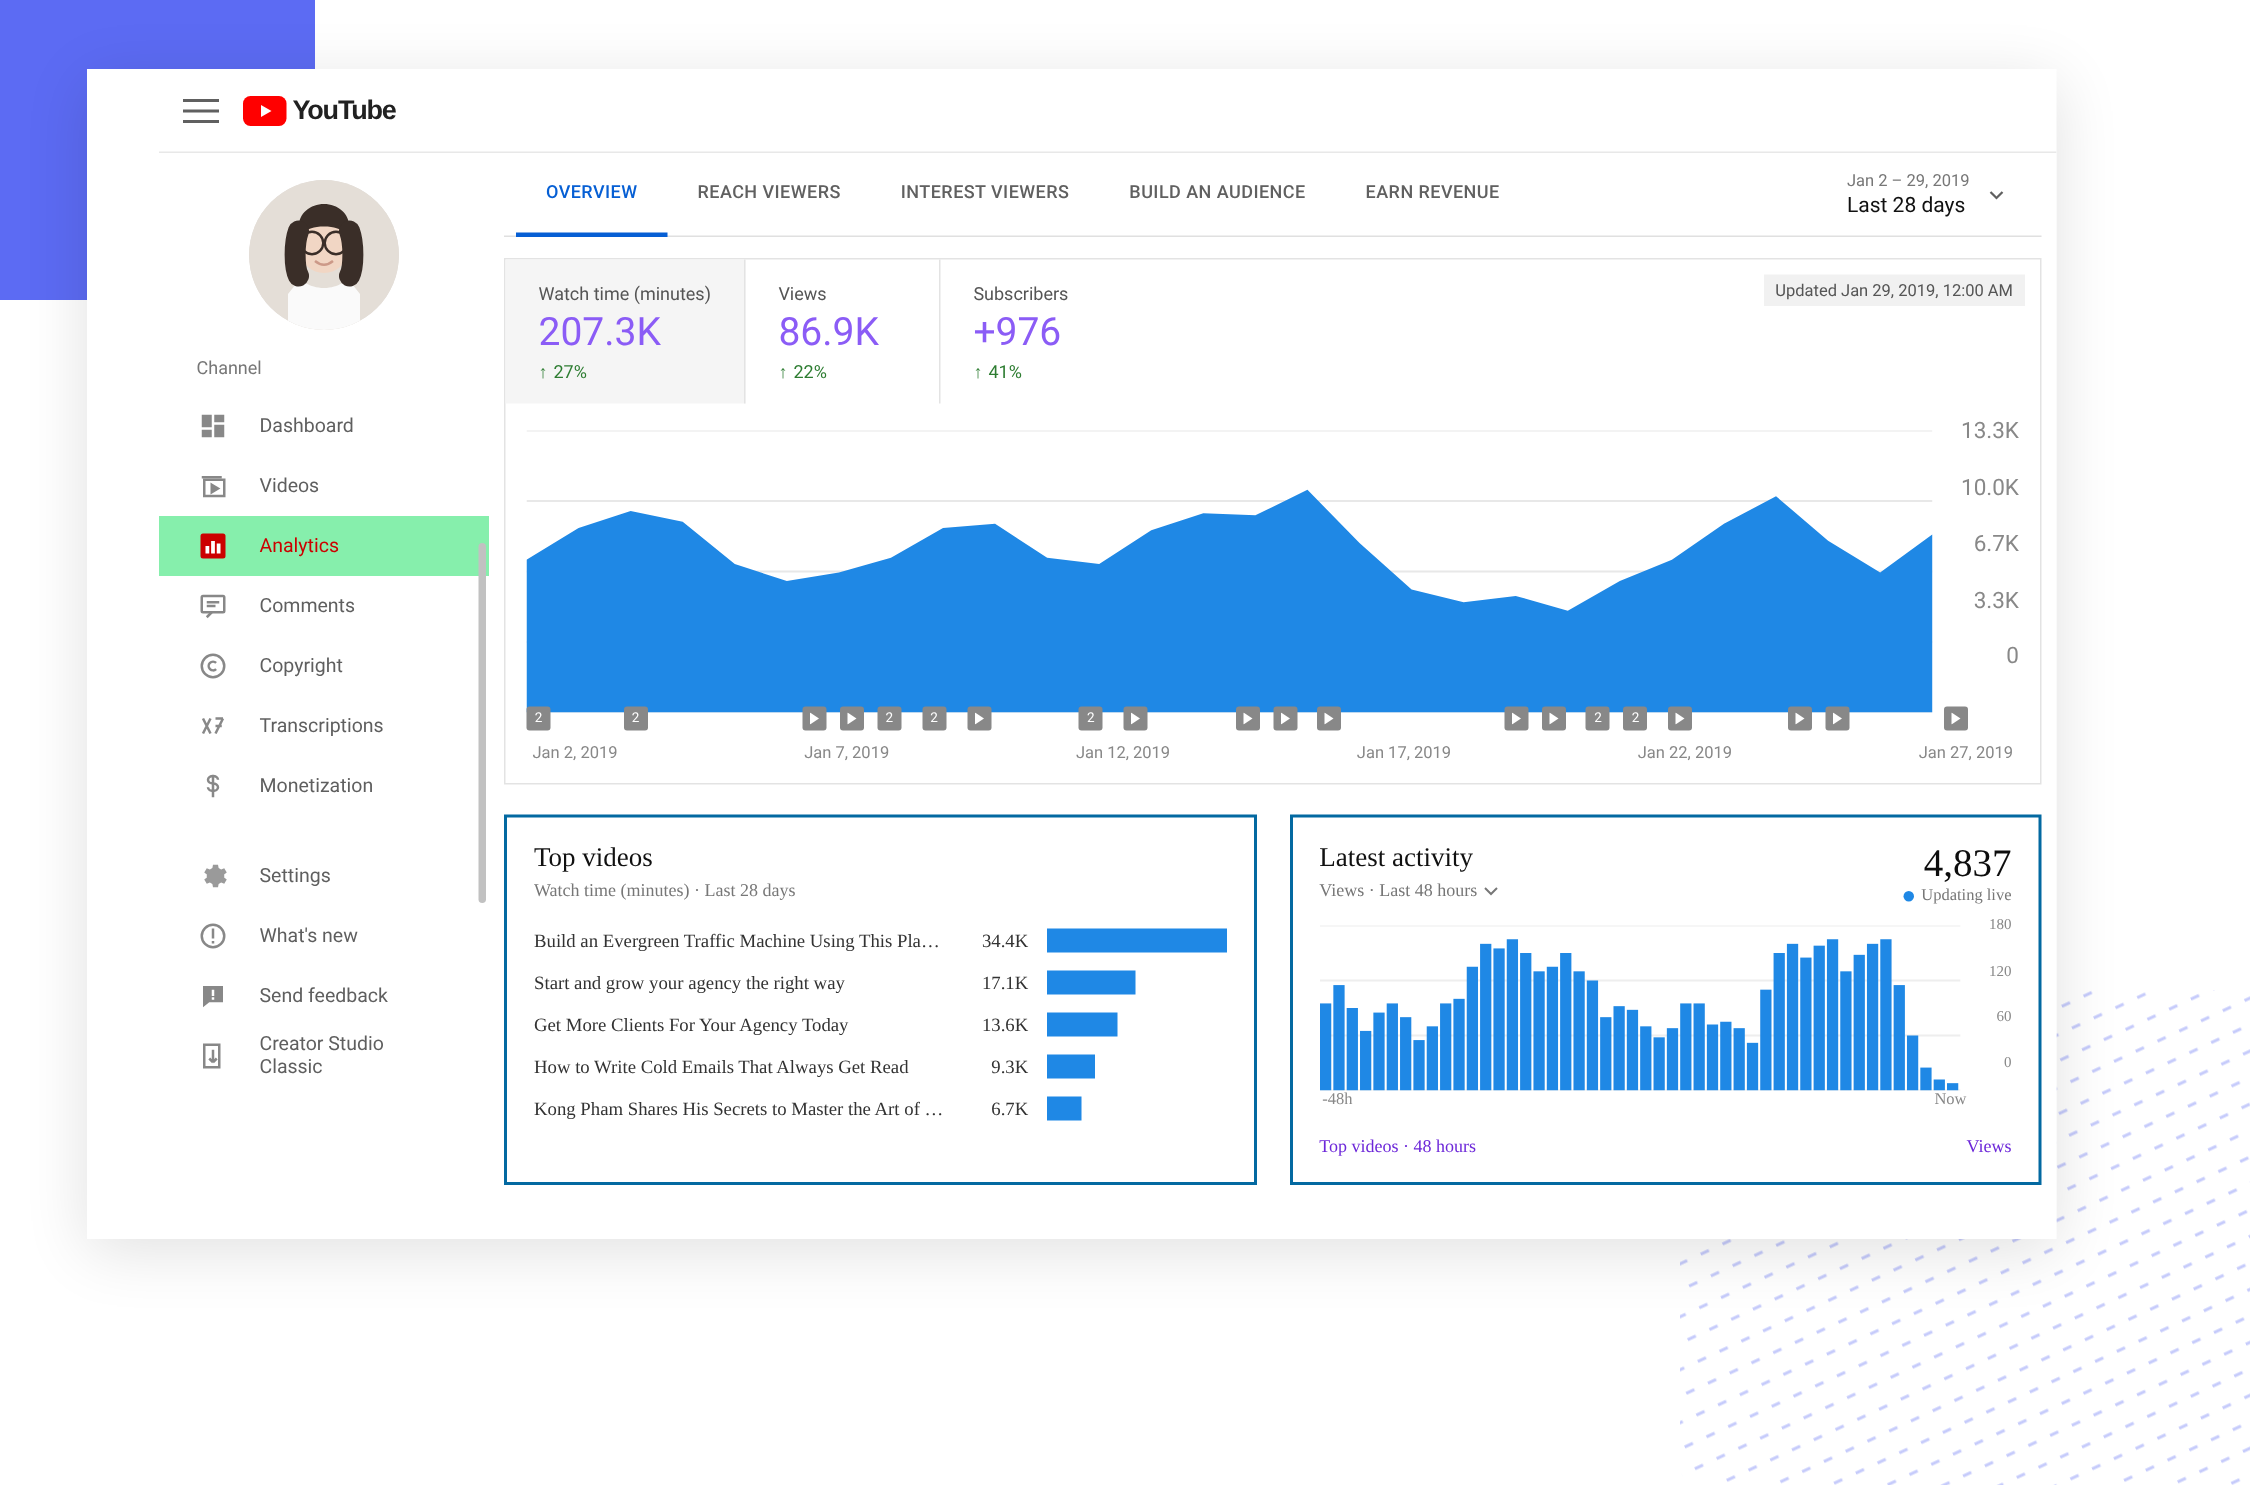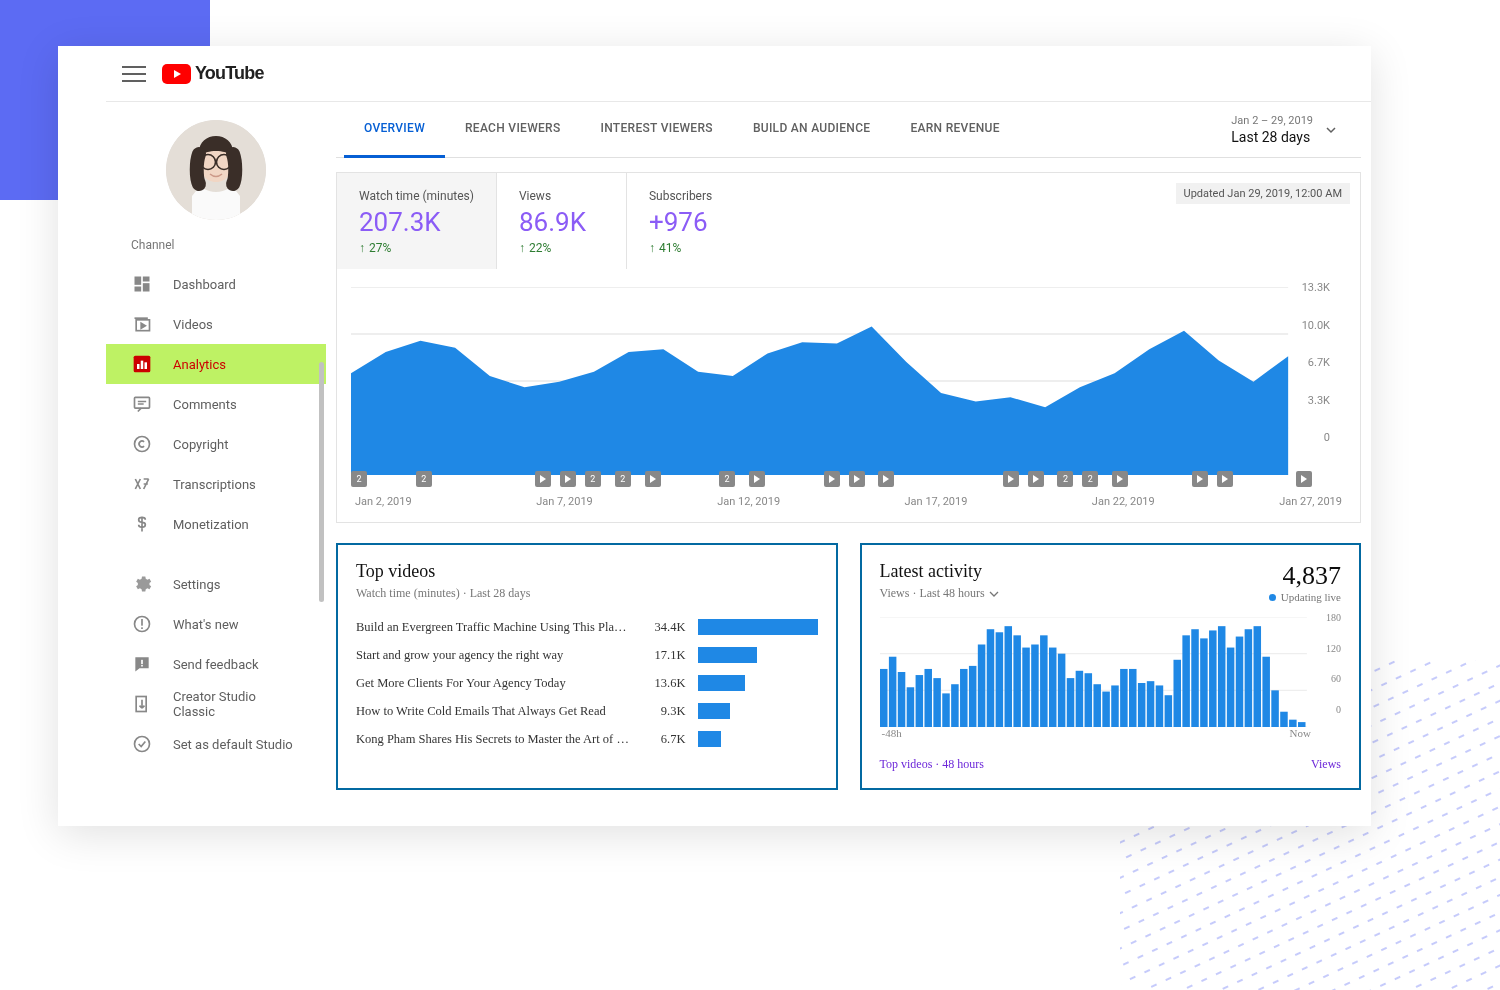--- a/index.html
+++ b/index.html
@@ -16,21 +16,21 @@
 .yt-logo-icon::after { content: ''; border-left: 7px solid #fff; border-top: 4.5px solid transparent; border-bottom: 4.5px solid transparent; margin-left: 1px; }
 .yt-logo-text { font-weight: 700; letter-spacing: -0.8px; font-size: 18px; color: #212121; margin-left: 2px; font-family: Arial, sans-serif; }
 .body-row { display: flex; height: calc(100% - 56px); }
 .sidebar { width: 220px; display: flex; flex-direction: column; overflow-y: auto; }
 .avatar-wrap { display: flex; justify-content: center; padding: 18px 0 10px; }
 .avatar { width: 100px; height: 100px; border-radius: 50%; background: #e2ddd8; overflow: hidden; display: flex; align-items: flex-end; justify-content: center; }
 .avatar svg { width: 100px; height: 100px; }
 .channel-label { font-size: 12px; color: #777; padding: 8px 25px 12px; }
 .sb-scroll { overflow-y: auto; }
 .sb-item { display: flex; align-items: center; height: 40px; padding: 0 25px; gap: 20px; font-size: 13px; color: #5f5f5f; cursor: pointer; }
-.sb-item.active { background: #bef264; color: #CC0000; }
+.sb-item.active { background: #86efac; color: #CC0000; }
 .sb-item .sb-icon { width: 22px; height: 22px; display: flex; align-items: center; justify-content: center; color: #888; }
 .sb-item.active .sb-icon { color: #CC0000; }
 .sb-gap { height: 20px; }
 .main { flex: 1; overflow-y: auto; background: #fff; position: relative; }
 .main-inner { padding: 0 10px 20px 10px; }
 .tabs-row { display: flex; align-items: center; border-bottom: 1px solid #e0e0e0; padding: 0 8px; height: 56px; }
 .tabs { display: flex; gap: 0; }
 .tab { padding: 0 20px; height: 56px; display: flex; align-items: center; font-size: 12px; font-weight: 500; letter-spacing: 0.3px; color: #606060; cursor: pointer; border-bottom: 3px solid transparent; }
 .tab.active { color: #065FD4; border-bottom-color: #065FD4; }
 .date-picker { margin-left: auto; padding-right: 16px; display: flex; align-items: center; gap: 12px; cursor: pointer; }
@@ -44,21 +44,21 @@
 .kpi:last-of-type { border-right: none; }
 .kpi-label { font-size: 12px; color: #555; }
 .kpi-value { font-size: 26px; color: #8b5cf6; margin-top: 4px; font-weight: 400; }
 .kpi-delta { font-size: 12px; color: #2E7D32; margin-top: 4px; display: flex; align-items: center; gap: 4px; }
 .kpi-delta::before { content: '↑'; font-size: 12px; }
 .updated-badge { position: absolute; right: 10px; top: 10px; background: #F1F1F1; color: #555; font-size: 11px; padding: 4px 8px; }
 .chart-wrap { padding: 18px 14px 10px 14px; }
 .chart-area { position: relative; height: 188px; }
 .chart-svg { width: 100%; height: 100%; }
 .y-ticks { position: absolute; right: 0; top: 0; height: 150px; width: 45px; }
-.y-tick { position: absolute; right: 16px; font-size: 11px; color: #888; transform: translateY(-50%); }
+.y-tick { position: absolute; right: 0; font-size: 15px; color: #888; transform: translateY(-50%); }
 .x-markers { display: flex; gap: 0; margin-top: -4px; height: 18px; position: relative; }
 .x-marker { width: 16px; height: 16px; background: #888; color: #fff; border-radius: 2px; font-size: 9px; display: flex; align-items: center; justify-content: center; position: absolute; }
 .x-axis-labels { display: flex; justify-content: space-between; padding: 6px 4px 4px; font-size: 11px; color: #888; }
 .two-col { display: flex; gap: 22px; margin-top: 20px; }
 .col-card { border: 2px solid #0369a1; padding: 16px 18px; flex: 1; min-width: 0; font-family: Liberation Serif, serif; }
 .cc-title { font-size: 18px; font-weight: 400; color: #111; }
 .cc-sub { font-size: 12px; color: #777; margin-top: 4px; display: flex; align-items: center; gap: 4px; }
 .tv-list { margin-top: 18px; }
 .tv-row { display: flex; align-items: center; font-size: 12.5px; color: #333; margin-bottom: 12px; gap: 12px; }
 .tv-title { flex: 1; white-space: nowrap; overflow: hidden; text-overflow: ellipsis; }
@@ -229,29 +229,20 @@
               <span>Send feedback</span>
             </div>
             <div class="sb-item">
               <span class="sb-icon">
                 <svg viewBox="0 0 24 24" width="20" height="20" fill="none" stroke="currentColor" stroke-width="2">
                   <rect x="5" y="3" width="12" height="18"></rect>
                   <path d="M12 17l-3-3m3 3l3-3m-3 3V7"></path>
                 </svg>
               </span>
               <span>Creator Studio Classic</span>
-            </div>
-            <div class="sb-item">
-              <span class="sb-icon">
-                <svg viewBox="0 0 24 24" width="20" height="20" fill="none" stroke="currentColor" stroke-width="2">
-                  <circle cx="12" cy="12" r="9"></circle>
-                  <path d="M8 12l3 3 5-6"></path>
-                </svg>
-              </span>
-              <span>Set as default Studio</span>
             </div>
           </div>
       </div>
       <div class="scrollbar-fake"></div>
     </div>
 
     <div class="main">
       <div class="main-inner">
         <div class="tabs-row">
           <div class="tabs" id="tabs">

